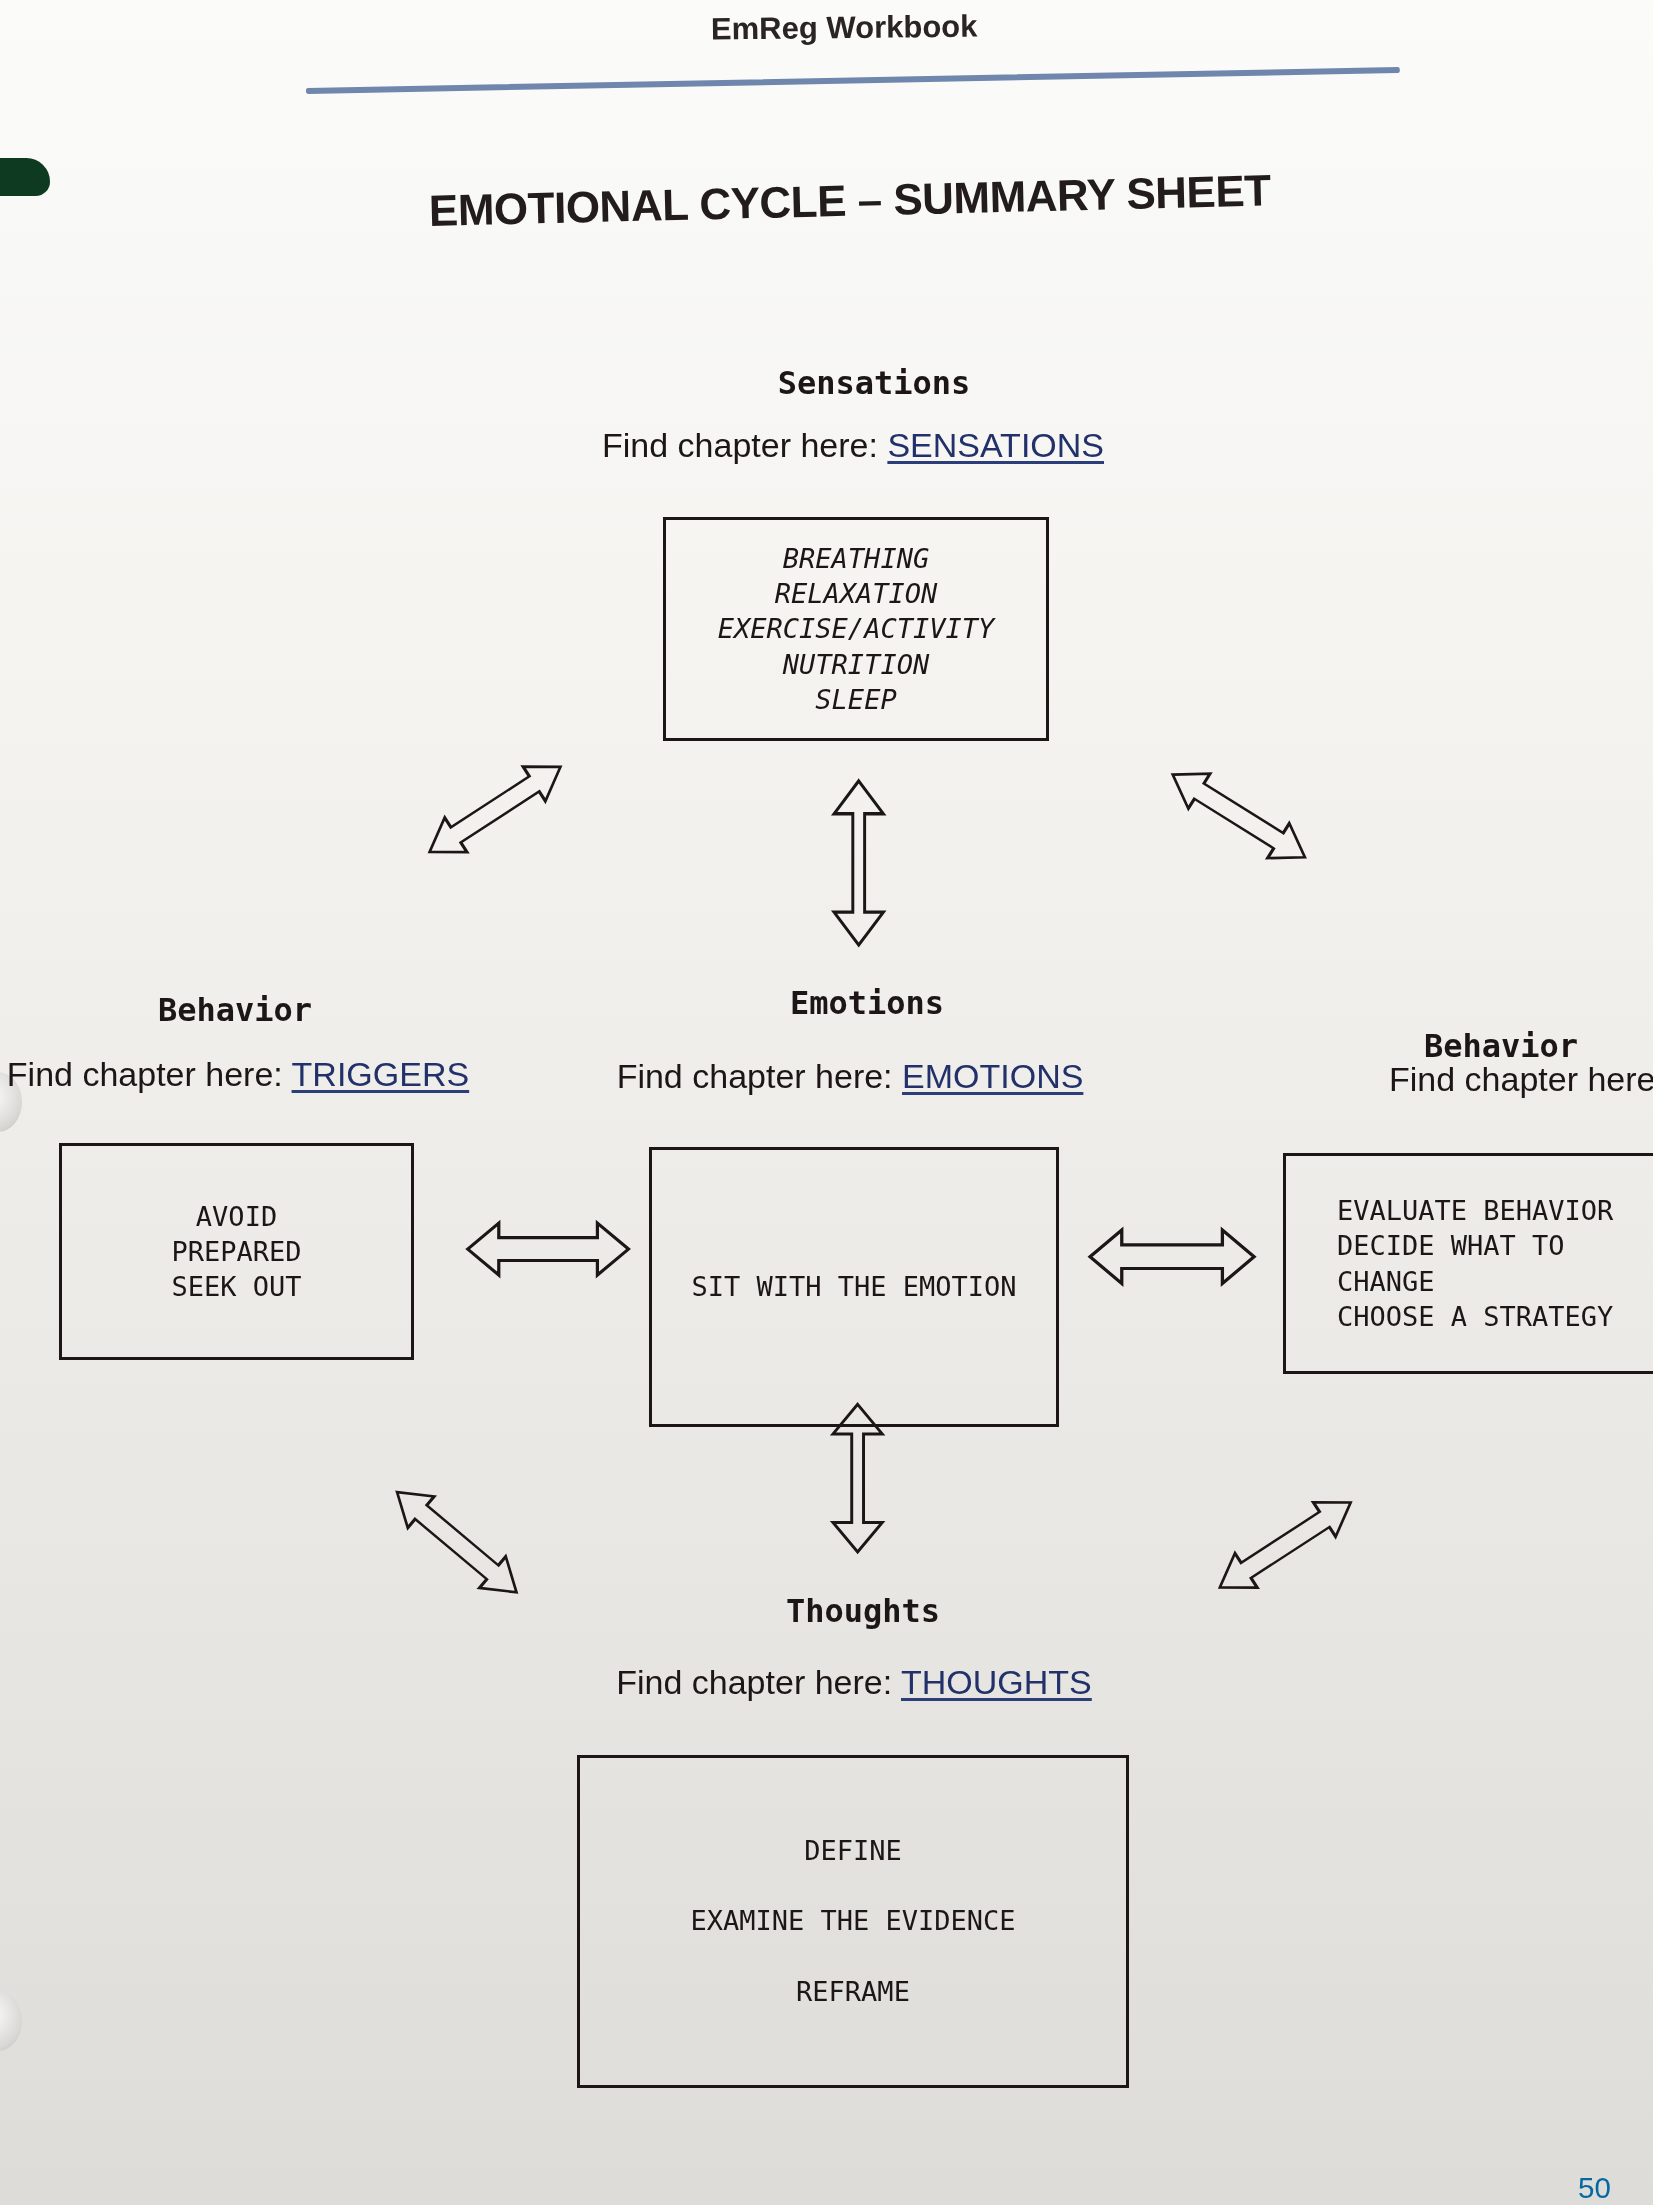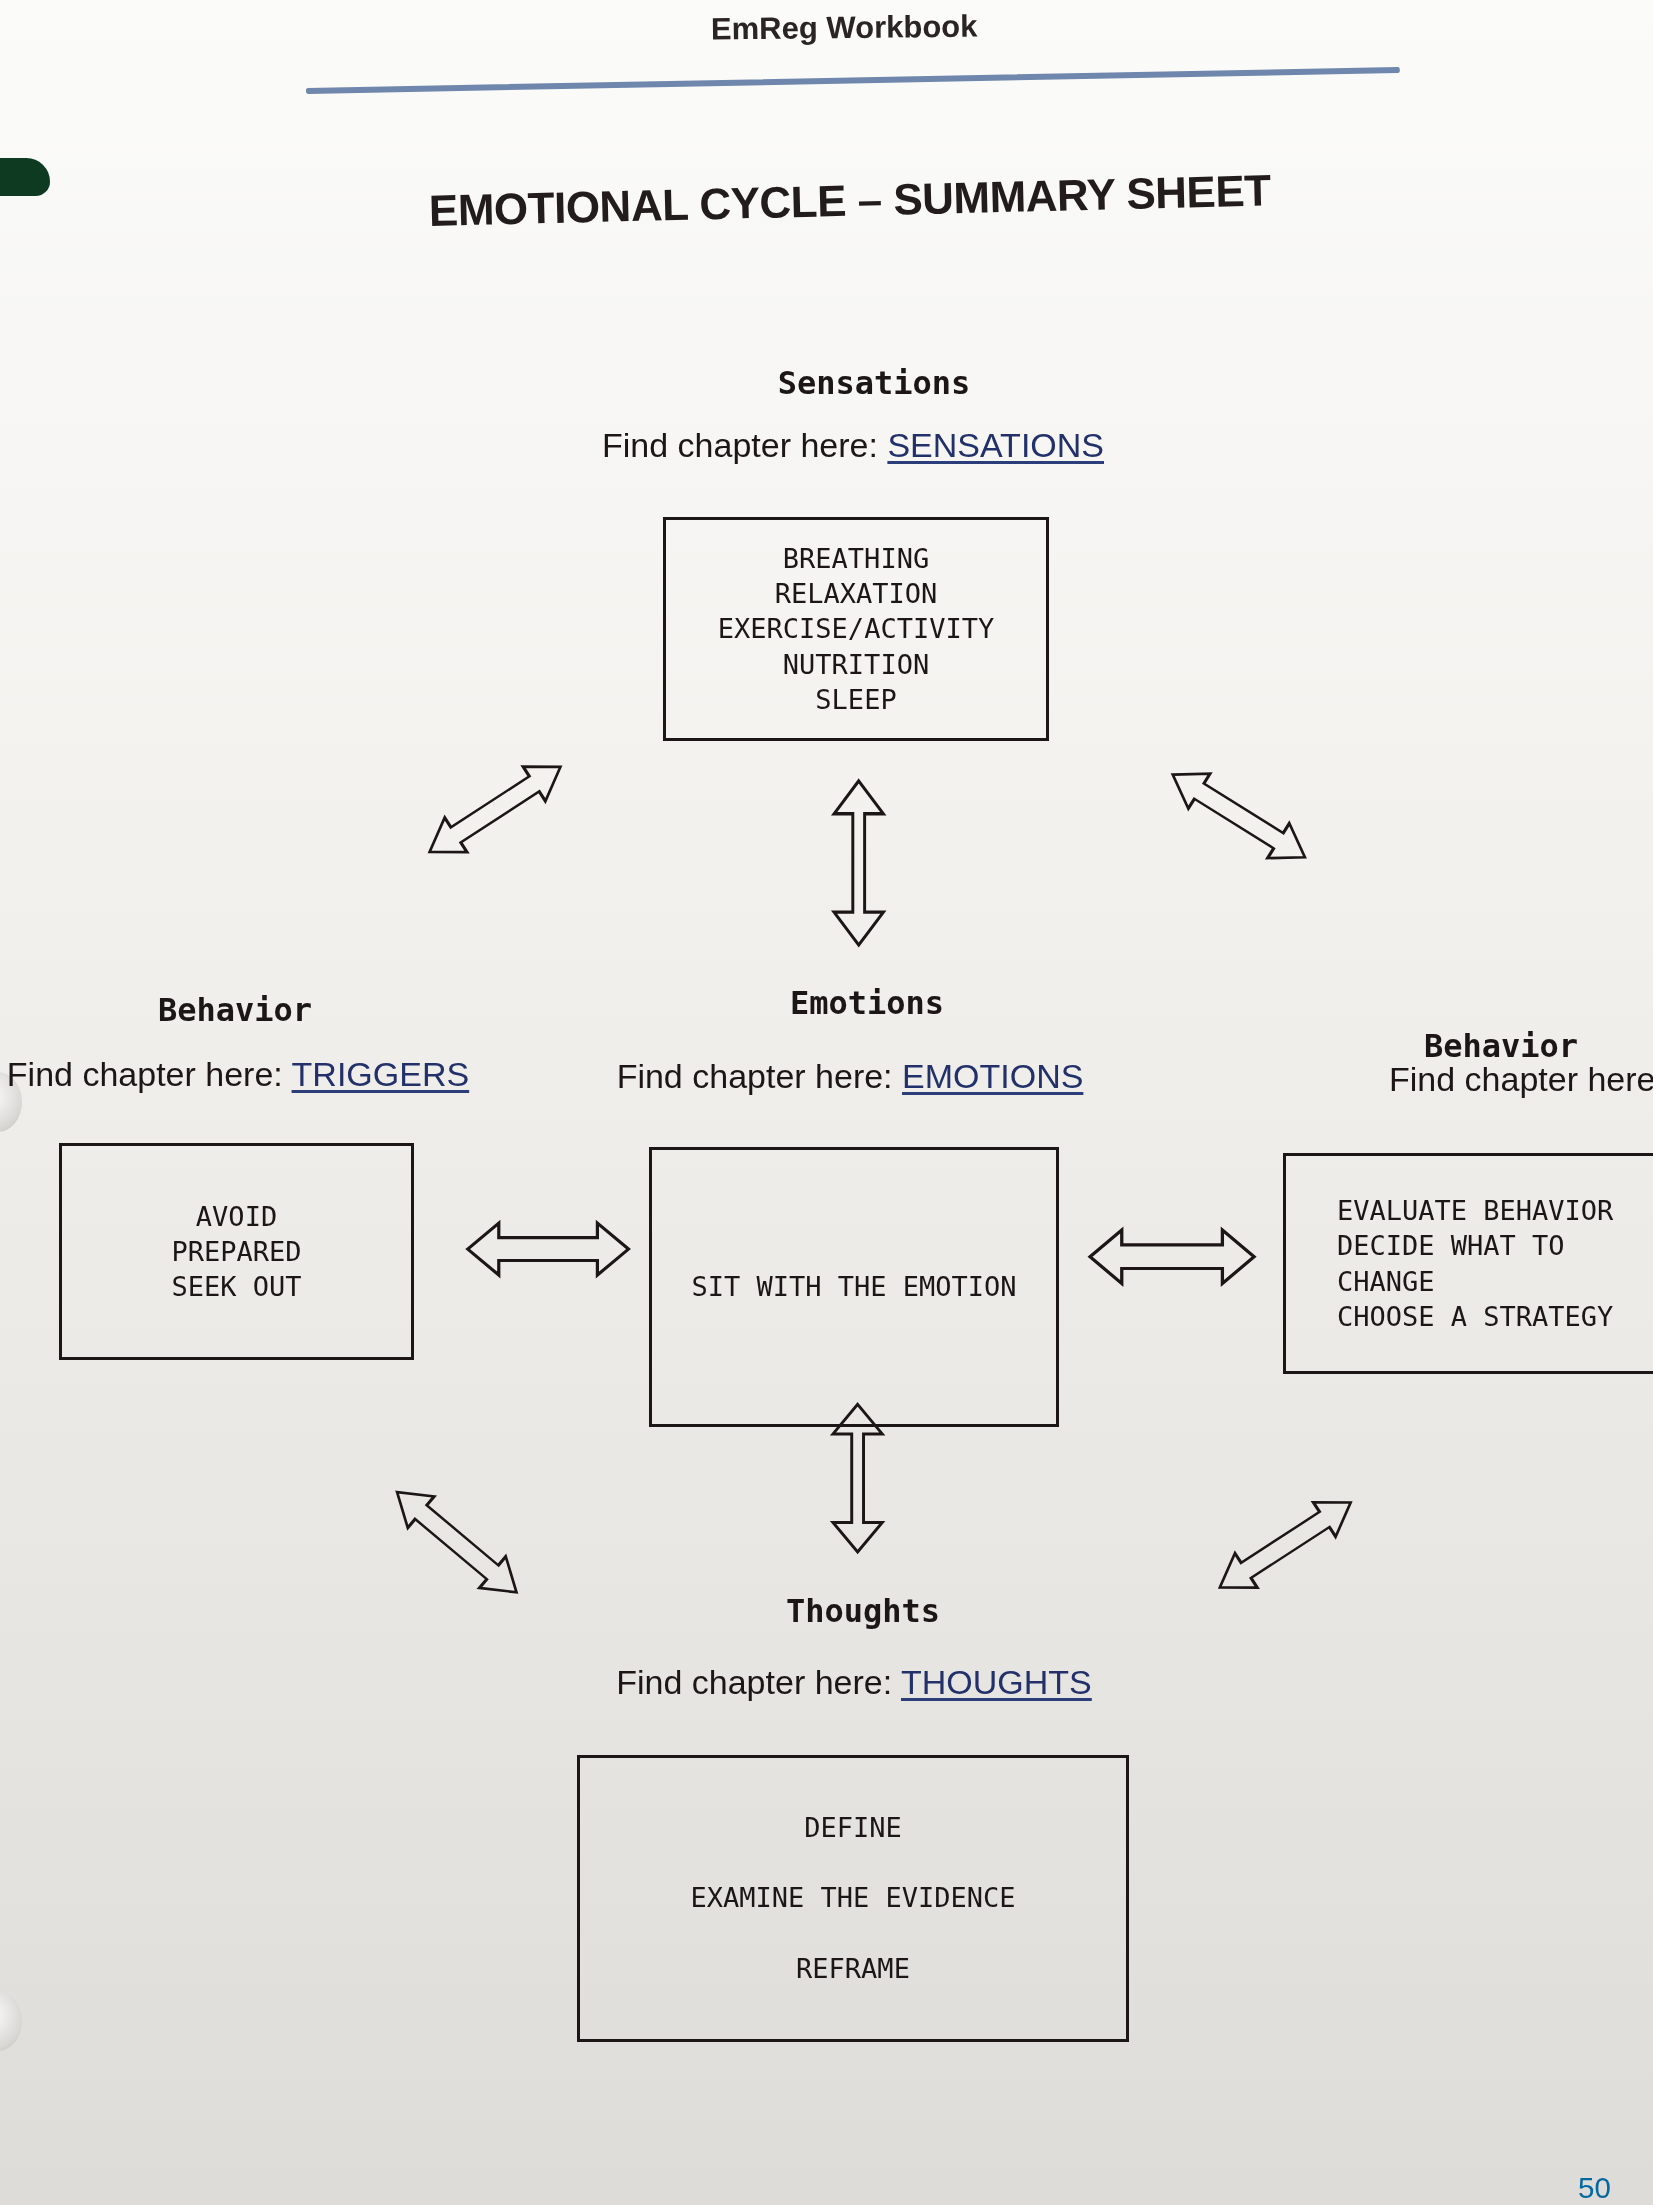--- a/index.html
+++ b/index.html
@@ -130,21 +130,21 @@
 <div id="binder-tab" class="abs"></div>
 <div id="page-title" class="abs">EMOTIONAL CYCLE – SUMMARY SHEET</div>
 
 <div class="hole" style="left:-27px; top:1072px;"></div>
 <div class="hole" style="left:-27px; top:1991px;"></div>
 
 <div class="sec-head" style="left:874px; top:364px;">Sensations</div>
 <div class="chapter" style="left:853px; top:426px;">
   <span>Find chapter here: </span><a>SENSATIONS</a>
 </div>
-<div class="box center" style="left:663px; top:517px; width:386px; height:224px;">
+<div class="box center" style="left:663px; top:517px; width:386px; height:224px;font-style:italic;">
   <div class="line">BREATHING</div>
   <div class="line">RELAXATION</div>
   <div class="line">EXERCISE/ACTIVITY</div>
   <div class="line">NUTRITION</div>
   <div class="line">SLEEP</div>
 </div>
 
 <div class="sec-head" style="left:235px; top:991px;">Behavior</div>
 <div class="chapter" style="left:238px; top:1055px;">
   <span>Find chapter here: </span><a>TRIGGERS</a>
@@ -171,21 +171,21 @@
   <div class="line">EVALUATE BEHAVIOR</div>
   <div class="line">DECIDE WHAT TO</div>
   <div class="line">CHANGE</div>
   <div class="line">CHOOSE A STRATEGY</div>
 </div>
 
 <div class="sec-head" style="left:863px; top:1592px;">Thoughts</div>
 <div class="chapter" style="left:854px; top:1663px;">
   <span>Find chapter here: </span><a>THOUGHTS</a>
 </div>
-<div class="box center" style="left:577px; top:1755px; width:552px; height:287px; line-height:2.6;">
+<div class="box center" style="left:577px; top:1755px; width:552px; height:333px; line-height:2.6;">
   <div class="line">DEFINE</div>
   <div class="line">EXAMINE THE EVIDENCE</div>
   <div class="line">REFRAME</div>
 </div>
 
 <svg class="arrow" style="left:0; top:0;" width="1654" height="2205" viewBox="0 0 3024 4032">
   <defs>
     <path id="dbl" d="M -150 0 L -90 -50 L -90 -22 L 90 -22 L 90 -50 L 150 0 L 90 50 L 90 22 L -90 22 L -90 50 Z"></path>
   </defs>
 

